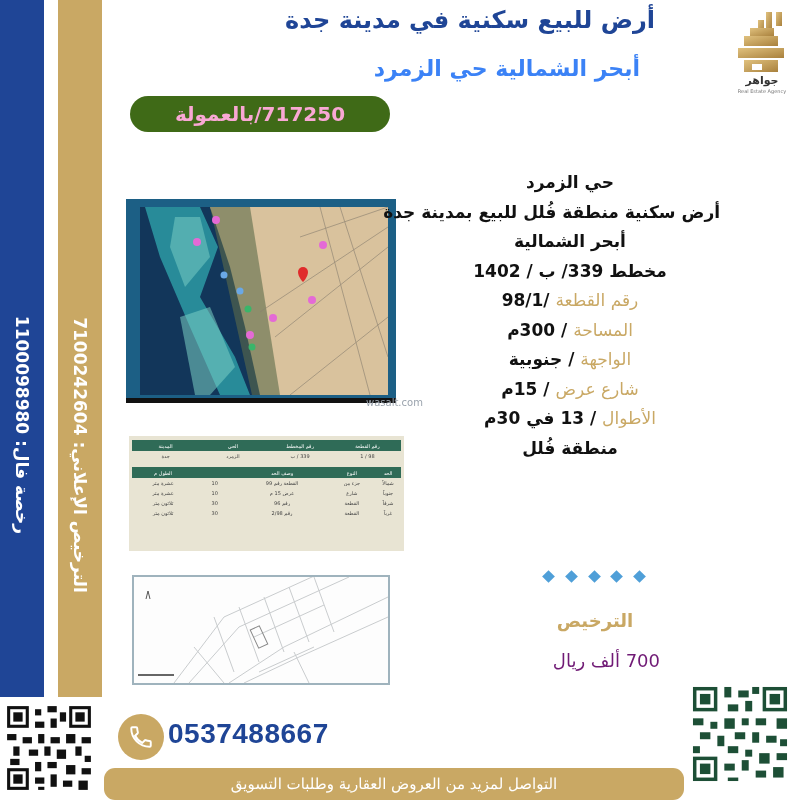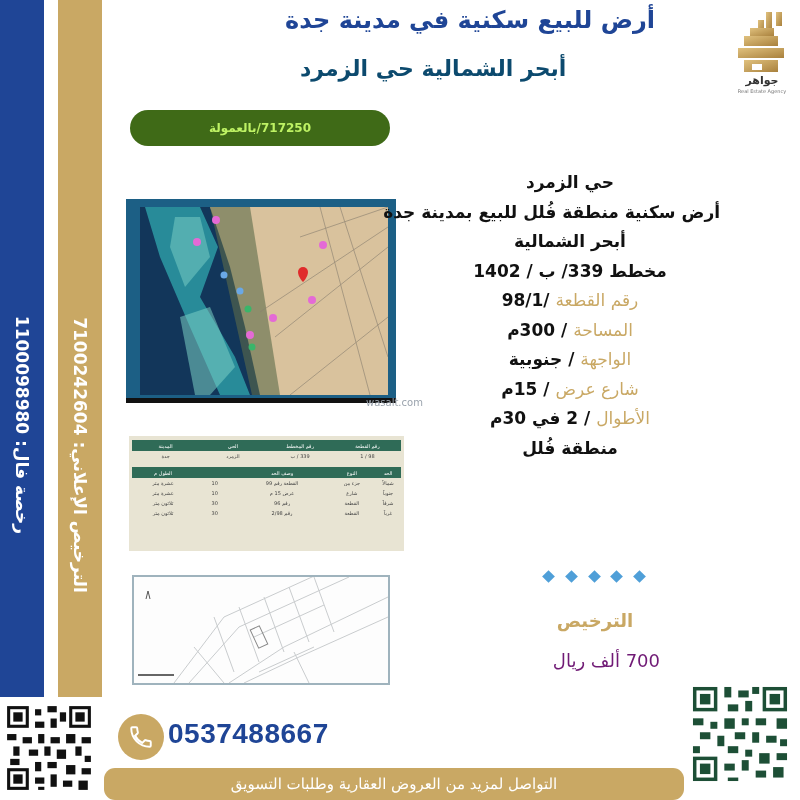--- a/index.html
+++ b/index.html
@@ -10,29 +10,29 @@
   .bar-blue { position: absolute; left: 0; top: 0; width: 44px; height: 697px; background: #1f4596; }
   .bar-gold { position: absolute; left: 58px; top: 0; width: 44px; height: 697px; background: #c9a864; }
   .vtext { position: absolute; color: #ffffff; font-weight: bold; font-size: 17px; white-space: nowrap;
            transform-origin: center center; transform: rotate(90deg); direction: rtl; }
   .vtext-blue { left: -148px; top: 415px; width: 340px; text-align: center; }
   .vtext-gold { left: -90px; top: 445px; width: 340px; text-align: center; }
 
   
   .title { position: absolute; left: 240px; top: 6px; width: 460px; text-align: center; direction: rtl;
            color: #1f4596; font-weight: bold; font-size: 24px; }
-  .subtitle { position: absolute; left: 300px; top: 56px; width: 340px; text-align: left; direction: rtl;
-              color: #0c4a6e; font-weight: bold; font-size: 22px; }
+  .subtitle { position: absolute; left: 300px; top: 56px; width: 340px; text-align: right; direction: rtl;
+              color: #3b82f6; font-weight: bold; font-size: 22px; }
   .logo { position: absolute; left: 730px; top: 10px; width: 64px; height: 86px; }
   .logo-name { position: absolute; left: 738px; top: 74px; width: 48px; text-align: center; font-size: 11px; font-weight: bold; color: #333; direction: rtl; }
   .logo-sub { position: absolute; left: 736px; top: 88px; width: 52px; text-align: center; font-size: 5px; color: #777; }
 
   
-  .price-pill { position: absolute; left: 130px; top: 110px; width: 260px; height: 36px; border-radius: 18px;
-                background: #3f6a17; color: #bef264; font-weight: bold; font-size: 12px;
+  .price-pill { position: absolute; left: 130px; top: 96px; width: 260px; height: 36px; border-radius: 18px;
+                background: #3f6a17; color: #f9a8d4; font-weight: bold; font-size: 20px;
                 display: flex; align-items: center; justify-content: center; direction: rtl; }
 
   
   .map { position: absolute; left: 126px; top: 199px; width: 270px; height: 204px; background: #1c5f85; overflow: hidden; }
   .map-inner { position: absolute; left: 14px; top: 8px; width: 248px; height: 188px; overflow: hidden; background: #d9c29d; }
   .map-bottom { position: absolute; left: 0; bottom: 0; width: 270px; height: 5px; background: #111; }
   .watermark { position: absolute; left: 366px; top: 397px; font-size: 10px; color: #9aa3ad; }
 
   
   .table-card { position: absolute; left: 129px; top: 436px; width: 275px; height: 115px; background: #e8e4d3; padding: 4px 3px; }
@@ -208,21 +208,21 @@
 
 <div class="details">
   <div class="line">حي الزمرد</div>
   <div class="line">أرض سكنية منطقة فُلل للبيع بمدينة جدة</div>
   <div class="line">أبحر الشمالية</div>
   <div class="line">مخطط 339/ ب / 1402</div>
   <div class="line"><span class="lbl">رقم القطعة</span><span> /98/1</span></div>
   <div class="line"><span class="lbl">المساحة</span><span> / 300م</span></div>
   <div class="line"><span class="lbl">الواجهة</span><span> / جنوبية</span></div>
   <div class="line"><span class="lbl">شارع عرض</span><span> / 15م</span></div>
-  <div class="line"><span class="lbl">الأطوال</span><span> / 2 في 30م</span></div>
+  <div class="line"><span class="lbl">الأطوال</span><span> / 13 في 30م</span></div>
   <div class="line">منطقة فُلل</div>
 </div>
 
 <div class="diamonds">
   <div class="diamond"></div>
   <div class="diamond"></div>
   <div class="diamond"></div>
   <div class="diamond"></div>
   <div class="diamond"></div>
 </div>

